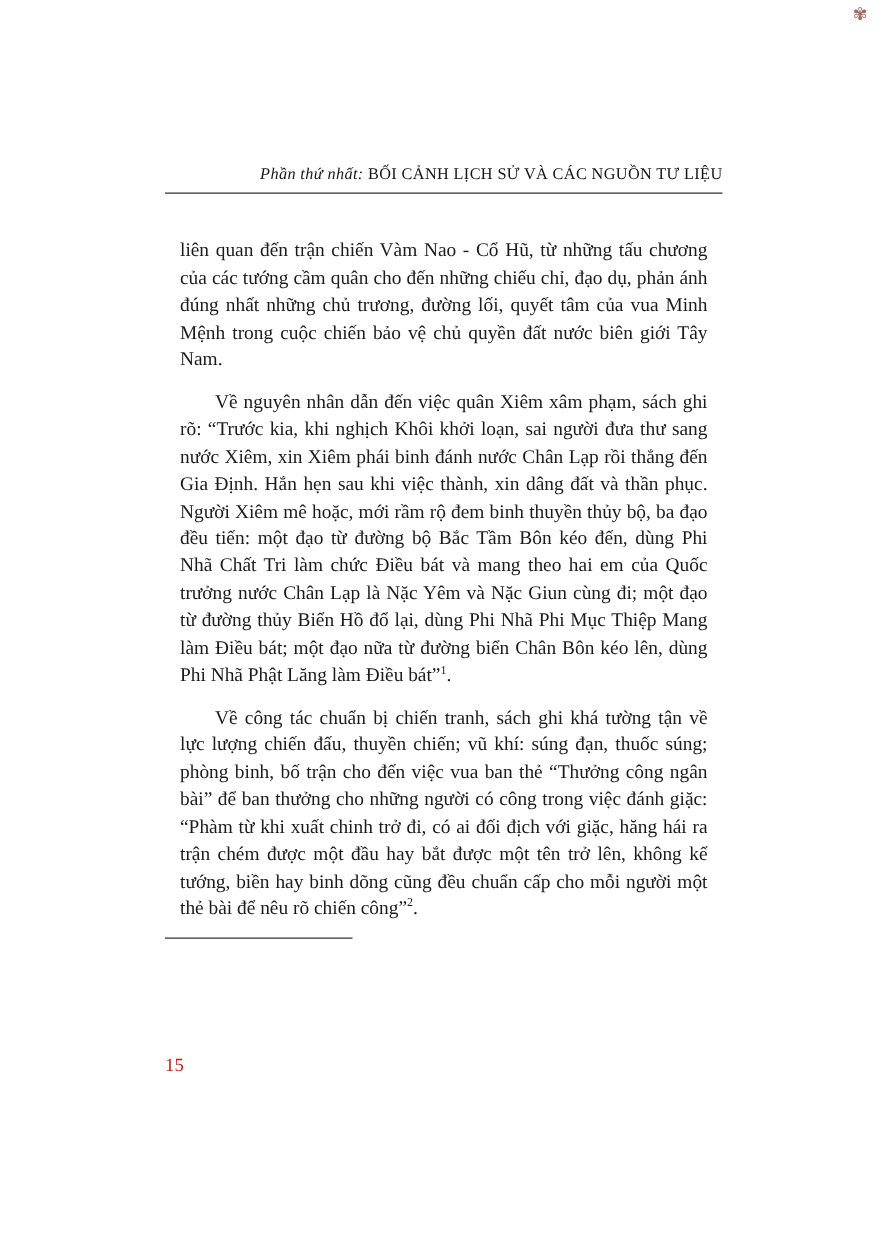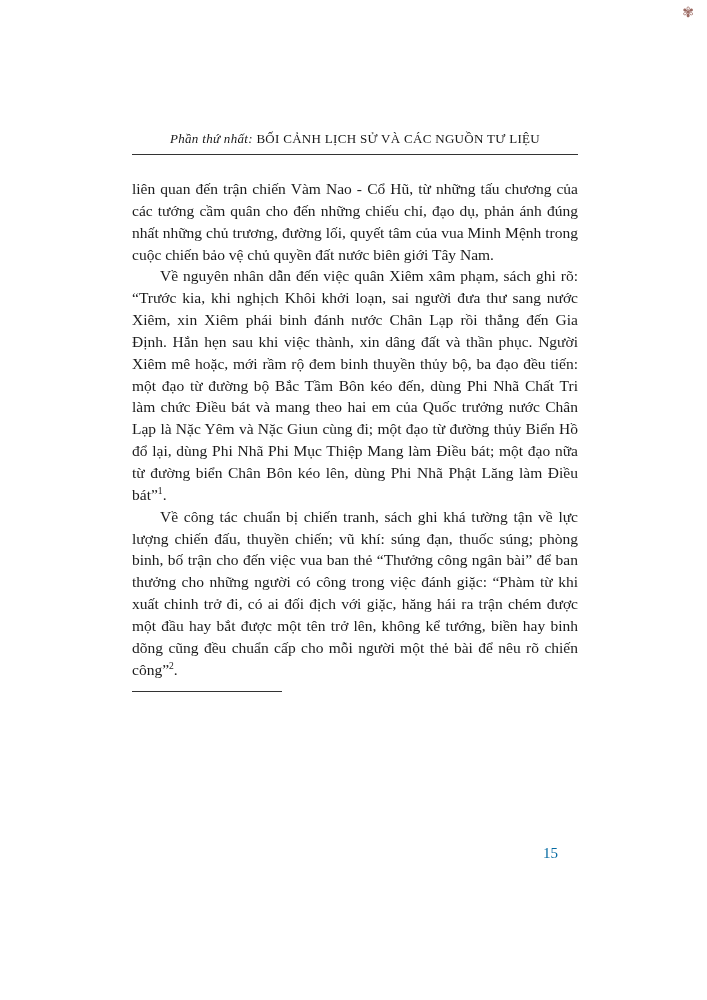--- a/index.html
+++ b/index.html
@@ -26,21 +26,21 @@
     right: 13px;
     font-size: 14px;
     color: #9b6a63;
     line-height: 1;
   }
   .header-wrap {
     position: absolute;
     top: 131px;
     left: 132px;
     width: 446px;
-    text-align: center;
+    text-align: right;
   }
   .header-line {
     font-size: 13px;
     letter-spacing: 0.3px;
     color: #161616;
     white-space: nowrap;
   }
   .hdr-italic {
     font-style: italic;
   }
@@ -52,21 +52,21 @@
   .body-text {
     position: absolute;
     top: 178px;
     left: 132px;
     width: 446px;
     font-size: 15.5px;
     line-height: 21.85px;
     text-align: justify;
   }
   .body-text p {
-    margin: 0;
+    margin: 12px;
     padding: 0;
   }
   .indent {
     text-indent: 28px;
   }
   .italic {
   }
   sup {
     font-size: 0.62em;
     line-height: 0;
@@ -82,25 +82,24 @@
     font-size: 13.3px;
     line-height: 21px;
     text-indent: 28px;
     text-align: justify;
   }
   .page-number {
     position: absolute;
     top: 845px;
     left: 132px;
     width: 446px;
-    text-align: right;
     padding-right: 20px;
     box-sizing: border-box;
     font-size: 15px;
-    color: #0369a1;
+    color: #b91c1c;
   }
 </style>
 </head>
 <body>
 
 <div class="page">
 
   <span class="ornament">✾</span>
 
   <div class="header-wrap">

